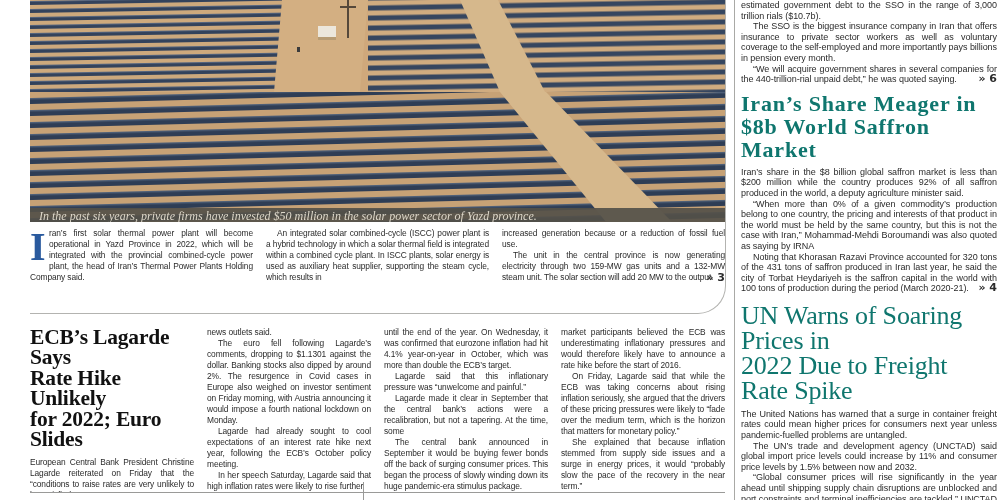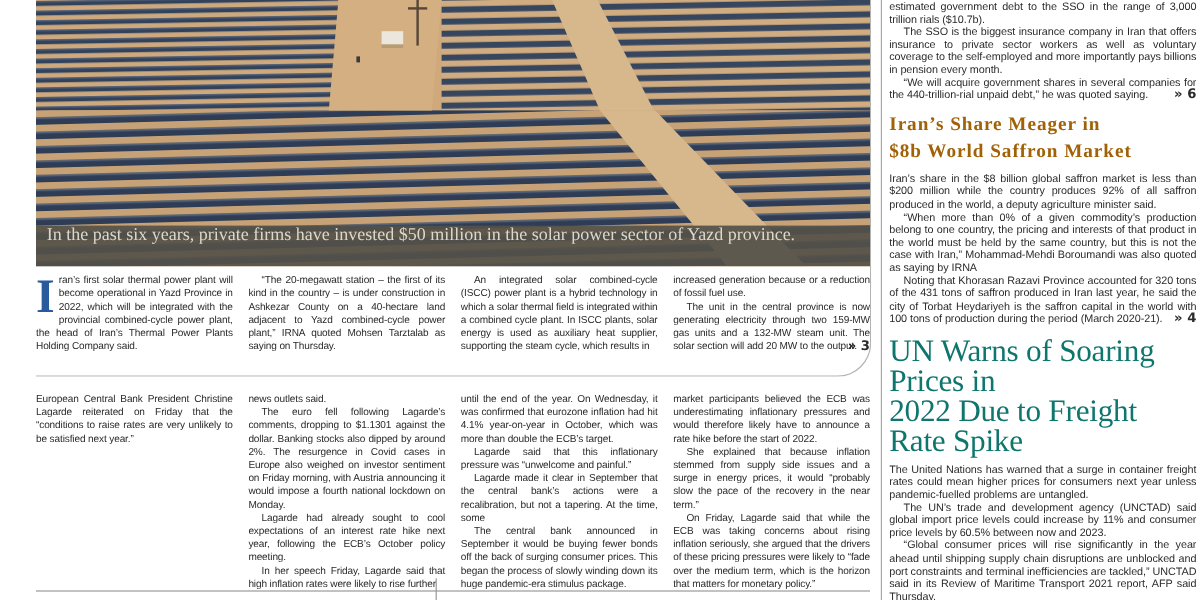--- a/index.html
+++ b/index.html
@@ -11,23 +11,23 @@
   .main-left{position:absolute;left:30px;top:0;width:695px;height:500px;}
   .v-divider{position:absolute;left:734px;top:0;width:1px;height:500px;background:#a9a9a6;}
   .right-col{position:absolute;left:741px;top:0;width:256px;height:500px;overflow:hidden;}
 
   
   .solar-block{position:relative;width:695px;
     border-right:1px solid #b3b3b0;border-bottom:1px solid #b3b3b0;
     border-bottom-right-radius:28px;padding-bottom:5px;}
   .photo{position:relative;width:695px;height:222px;overflow:hidden;}
   .photo svg{display:block;width:695px;height:222px;}
-  .photo-caption{position:absolute;left:0;right:0;bottom:0;height:34px;line-height:17px;
+  .photo-caption{position:absolute;left:0;right:0;bottom:0;height:14px;line-height:17px;
     background:rgba(84,80,73,0.92);color:#ded8ca;font-family:"Liberation Serif",serif;
-    font-size:15px;padding-left:9px;}
+    font-style:italic;font-size:12px;padding-left:9px;}
 
   .cols{display:flex;gap:13px;}
   .col{flex:1 1 0;min-width:0;}
   .solar-cols{margin-top:6px;height:80px;overflow:hidden;}
 
   .body-sm p{margin:0;font-size:8.4px;line-height:11px;text-align:justify;letter-spacing:-0.1px;}
   .body-sm p.ind{text-indent:11px;}
   .rel{position:relative;}
   .jump{position:absolute;right:0;bottom:0;font-weight:bold;font-size:11px;letter-spacing:0;
     font-family:"DejaVu Sans",sans-serif;}
@@ -40,21 +40,21 @@
   .ecb-block{margin-top:13px;height:162px;border-bottom:1px solid #9a9a98;
     padding-bottom:3px;overflow:hidden;}
   .ecb-headline{margin:0 0 7px 0;font-family:"Liberation Serif",serif;font-weight:700;
     font-size:21.5px;line-height:0.95;color:#111;white-space:pre-line;letter-spacing:-0.2px;}
   .bottom-stub{position:absolute;left:333px;top:482px;width:1px;height:18px;background:#9a9a98;}
 
   
   .right-col p{margin:0;font-size:9px;line-height:10.6px;text-align:justify;letter-spacing:-0.05px;}
   .right-col p.ind{text-indent:12px;}
   .hl-bold{margin:7px 0 6px 0;font-family:"Liberation Serif",serif;font-weight:700;
-    font-size:16px;line-height:23px;color:#a16207;white-space:pre-line;letter-spacing:0.8px;}
+    font-size:22px;line-height:23px;color:#0f766e;white-space:pre-line;letter-spacing:0.8px;}
   .hl-light{margin:9px 0 6px 0;font-family:"Liberation Serif",serif;font-weight:400;
     font-size:26px;line-height:25px;color:#0f766e;white-space:pre-line;letter-spacing:-0.2px;}
 </style>
 </head>
 <body>
 
 <div class="page">
 
   <div class="main-left">
 
@@ -91,54 +91,54 @@
           <rect x="310" y="6" width="16" height="2" fill="#55483a"></rect>
         </svg>
         <div class="photo-caption">In the past six years, private firms have invested $50 million in the solar power sector of Yazd province.</div>
       </div>
 
       <div class="cols solar-cols body-sm">
         <div class="col">
           <p><span class="dropcap">I</span><span>ran’s first solar thermal power plant will become operational in Yazd Province in 2022, which will be integrated with the provincial combined-cycle power plant, the head of Iran’s Thermal Power Plants Holding Company said.</span></p>
         </div>
         <div class="col">
-          <p class="ind">“The 20-megawatt station – the first of its kind in the country – is under construction in Ashkezar County on a 40-hectare land adjacent to Yazd combined-cycle power plant,” IRNA quoted Mohsen Tarztalab as saying on Thursday.</p>
-        </div>
-        <div class="col">
           <p class="ind">An integrated solar combined-cycle (ISCC) power plant is a hybrid technology in which a solar thermal field is integrated within a combined cycle plant. In ISCC plants, solar energy is used as auxiliary heat supplier, supporting the steam cycle, which results in</p>
         </div>
         <div class="col">
           <p>increased generation because or a reduction of fossil fuel use.</p>
           <p class="ind rel"><span>The unit in the central province is now generating electricity through two 159-MW gas units and a 132-MW steam unit. The solar section will add 20 MW to the output.</span><span class="jump">» 3</span></p>
         </div>
       </div>
     </section>
 
     <section class="ecb-block">
       <div class="cols body-sm">
         <div class="col">
+          <h2 class="ecb-headline">ECB’s Lagarde Says
+Rate Hike Unlikely
+for 2022; Euro Slides</h2>
           <p>European Central Bank President Christine Lagarde reiterated on Friday that the “conditions to raise rates are very unlikely to be satisfied next year.”</p>
 
         </div>
         <div class="col">
           <p>news outlets said.</p>
           <p class="ind">The euro fell following Lagarde’s comments, dropping to $1.1301 against the dollar. Banking stocks also dipped by around 2%. The resurgence in Covid cases in Europe also weighed on investor sentiment on Friday morning, with Austria announcing it would impose a fourth national lockdown on Monday.</p>
           <p class="ind">Lagarde had already sought to cool expectations of an interest rate hike next year, following the ECB’s October policy meeting.</p>
-          <p class="ind">In her speech Friday, Lagarde said that high inflation rates were likely to rise further</p>
+          <p class="ind">In her speech Saturday, Lagarde said that high inflation rates were likely to rise further</p>
         </div>
         <div class="col">
           <p>until the end of the year. On Wednesday, it was confirmed that eurozone inflation had hit 4.1% year-on-year in October, which was more than double the ECB’s target.</p>
           <p class="ind">Lagarde said that this inflationary pressure was “unwelcome and painful.”</p>
           <p class="ind">Lagarde made it clear in September that the central bank’s actions were a recalibration, but not a tapering. At the time, some</p>
           <p class="ind">The central bank announced in September it would be buying fewer bonds off the back of surging consumer prices. This began the process of slowly winding down its huge pandemic-era stimulus package.</p>
         </div>
         <div class="col">
-          <p>market participants believed the ECB was underestimating inflationary pressures and would therefore likely have to announce a rate hike before the start of 2022.</p>
+          <p>market participants believed the ECB was underestimating inflationary pressures and would therefore likely have to announce a rate hike before the start of 2016.</p>
+          <p class="ind">On Friday, Lagarde said that while the ECB was taking concerns about rising inflation seriously, she argued that the drivers of these pricing pressures were likely to “fade over the medium term, which is the horizon that matters for monetary policy.”</p>
           <p class="ind">She explained that because inflation stemmed from supply side issues and a surge in energy prices, it would “probably slow the pace of the recovery in the near term.”</p>
-          <p class="ind">On Friday, Lagarde said that while the ECB was taking concerns about rising inflation seriously, she argued that the drivers of these pricing pressures were likely to “fade over the medium term, which is the horizon that matters for monetary policy.”</p>
         </div>
       </div>
     </section>
 
     <div class="bottom-stub"></div>
   </div>
 
   <div class="v-divider"></div>
 
   <aside class="right-col">
@@ -154,19 +154,19 @@
 $8b World Saffron Market</h1>
       <p>Iran’s share in the $8 billion global saffron market is less than $200 million while the country produces 92% of all saffron produced in the world, a deputy agriculture minister said.</p>
       <p class="ind">“When more than 0% of a given commodity’s production belong to one country, the pricing and interests of that product in the world must be held by the same country, but this is not the case with Iran,” Mohammad-Mehdi Boroumandi was also quoted as saying by IRNA</p>
       <p class="ind rel"><span>Noting that Khorasan Razavi Province accounted for 320 tons of the 431 tons of saffron produced in Iran last year, he said the city of Torbat Heydariyeh is the saffron capital in the world with 100 tons of production during the period (March 2020-21).</span><span class="jump">» 4</span></p>
     </section>
 
     <section>
       <h1 class="hl-light">UN Warns of Soaring Prices in
 2022 Due to Freight Rate Spike</h1>
       <p>The United Nations has warned that a surge in container freight rates could mean higher prices for consumers next year unless pandemic-fuelled problems are untangled.</p>
-      <p class="ind">The UN’s trade and development agency (UNCTAD) said global import price levels could increase by 11% and consumer price levels by 60.5% between now and 2023.</p>
+      <p class="ind">The UN’s trade and development agency (UNCTAD) said global import price levels could increase by 11% and consumer price levels by 1.5% between now and 2032.</p>
       <p class="ind">“Global consumer prices will rise significantly in the year ahead until shipping supply chain disruptions are unblocked and port constraints and terminal inefficiencies are tackled,” UNCTAD said in its Review of Maritime Transport 2021 report, AFP said Thursday.</p>
 
     </section>
 
   </aside>
 </div>
 
 </body></html>

